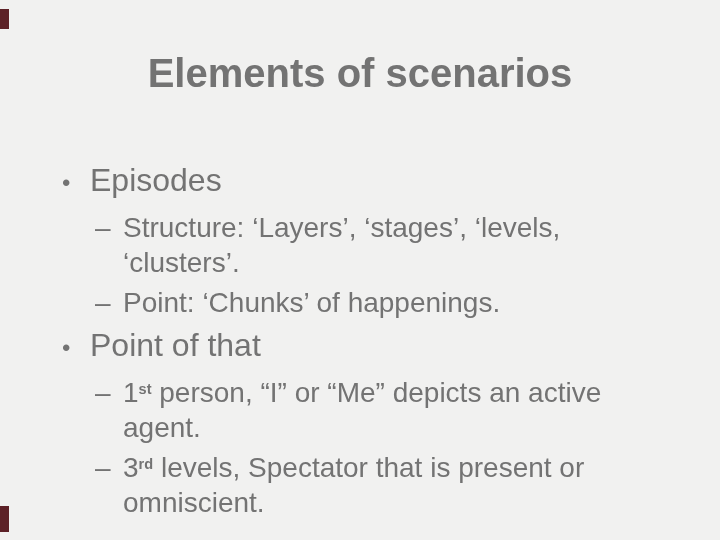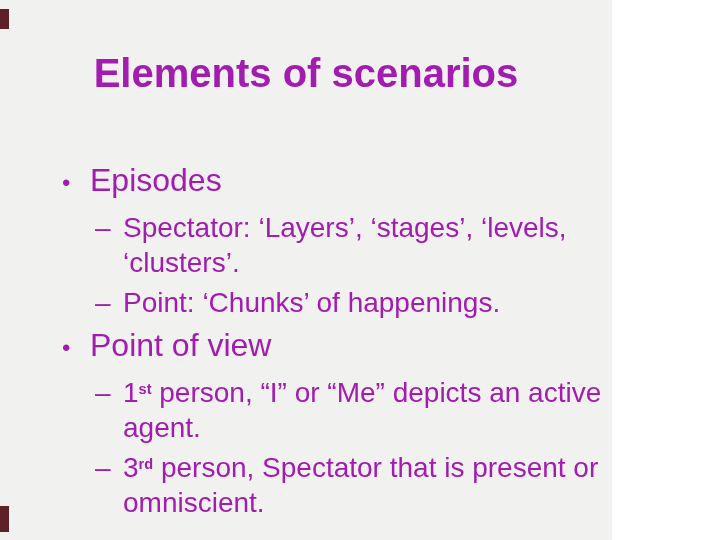--- a/index.html
+++ b/index.html
@@ -7,24 +7,24 @@
     padding: 0;
   }
   body {
     width: 720px;
     height: 540px;
     overflow: hidden;
     font-family: "Liberation Sans", "DejaVu Sans", sans-serif;
   }
   .slide {
     position: relative;
-    width: 612px;
+    width: 720px;
     height: 540px;
     background: #f1f1f0;
-    color: #a21caf;
+    color: #737373;
   }
   .edge-mark {
     position: absolute;
     left: 0;
     width: 9px;
   }
   .edge-mark.top    { top: 9px;   height: 20px; }
   .edge-mark.bottom { top: 506px; height: 26px; }
   .title {
     position: absolute;
@@ -95,38 +95,38 @@
   <div class="content">
 
     <div class="l1">
       <span class="bullet">•</span>
       <span class="l1text">Episodes</span>
     </div>
 
     <div class="sub-group">
       <div class="l2">
         <span class="dash">–</span>
-        <span class="text">Spectator: ‘Layers’, ‘stages’, ‘levels, ‘clusters’.</span>
+        <span class="text">Structure: ‘Layers’, ‘stages’, ‘levels, ‘clusters’.</span>
       </div>
       <div class="l2">
         <span class="dash">–</span>
         <span class="text">Point: ‘Chunks’ of happenings.</span>
       </div>
     </div>
 
     <div class="l1 pov">
       <span class="bullet">•</span>
-      <span class="l1text">Point of view</span>
+      <span class="l1text">Point of that</span>
     </div>
 
     <div class="sub-group">
       <div class="l2">
         <span class="dash">–</span>
         <span class="text"><span>1</span><sup>st</sup><span> person, “I” or “Me” depicts an active agent.</span></span>
       </div>
       <div class="l2">
         <span class="dash">–</span>
-        <span class="text"><span>3</span><sup>rd</sup><span> person, Spectator that is present or omniscient.</span></span>
+        <span class="text"><span>3</span><sup>rd</sup><span> levels, Spectator that is present or omniscient.</span></span>
       </div>
     </div>
 
   </div>
 </div>
 
 </body></html>

